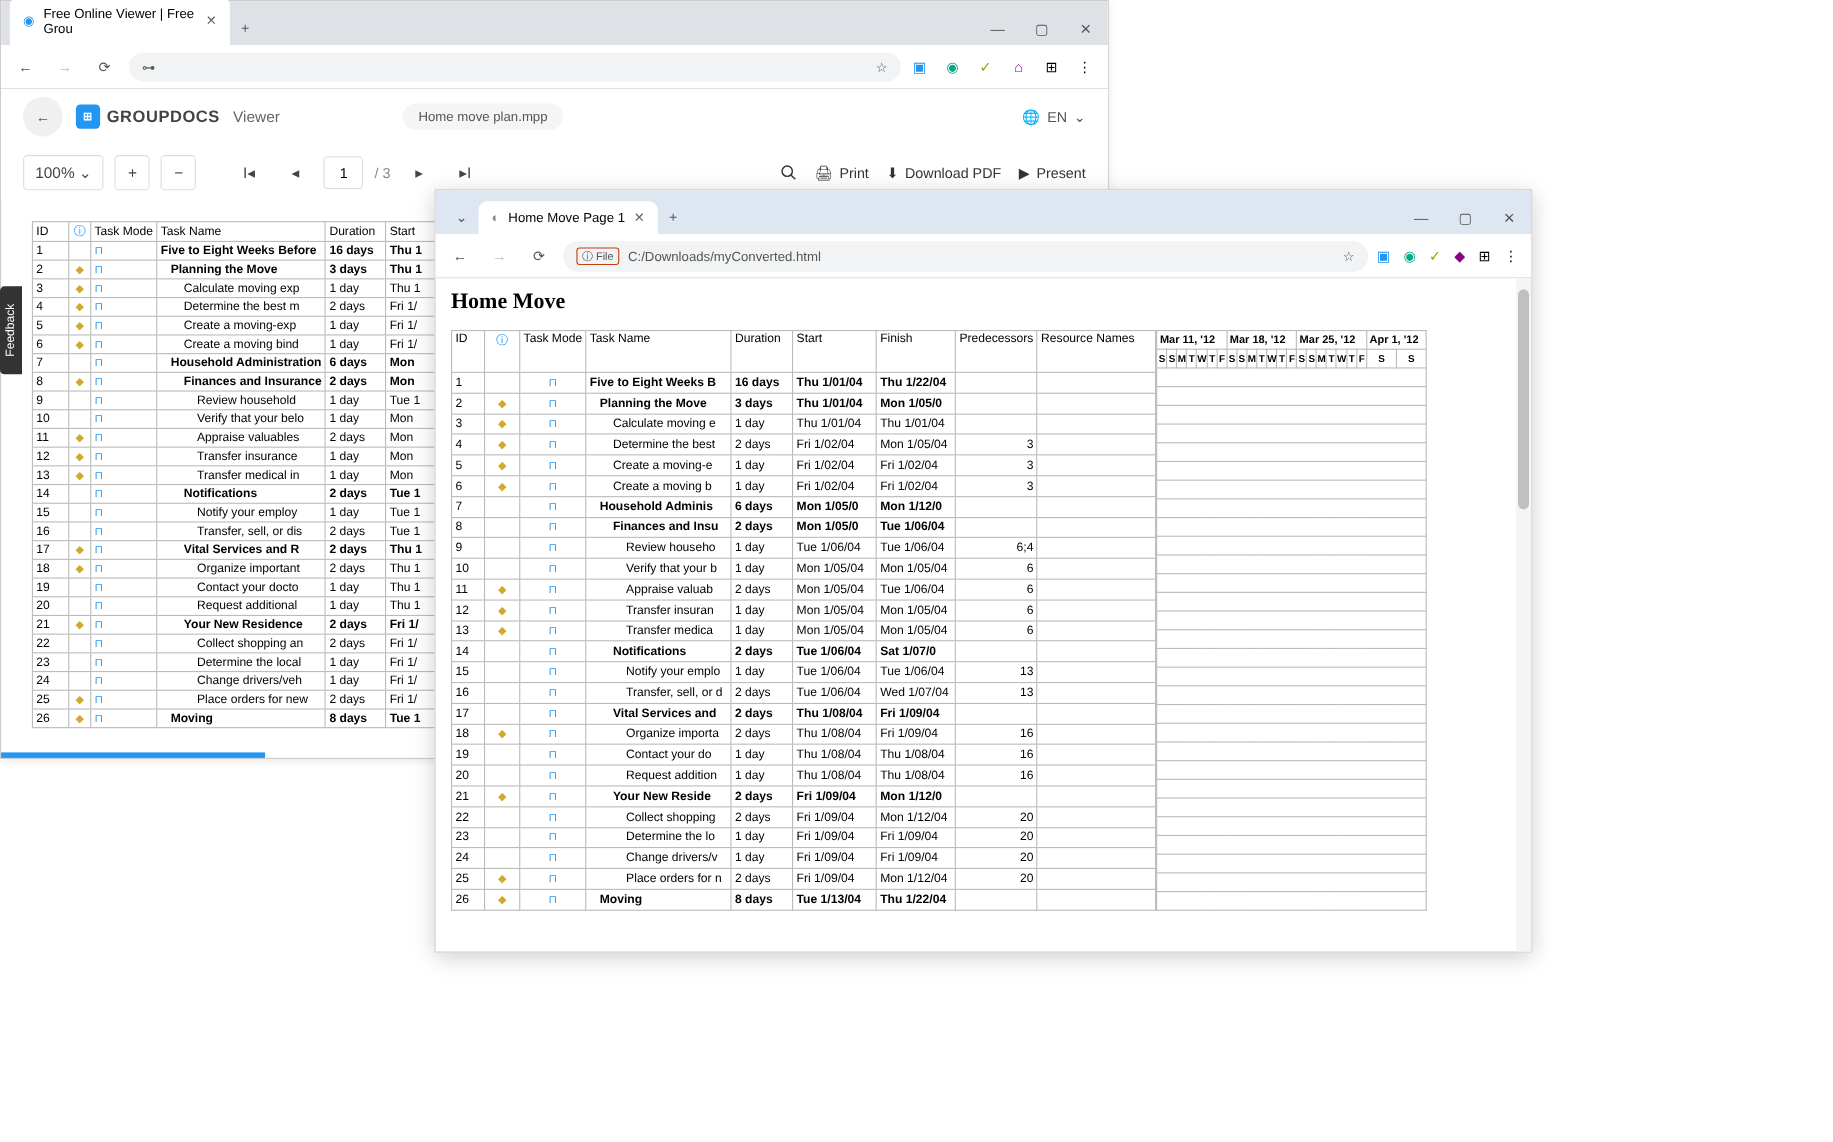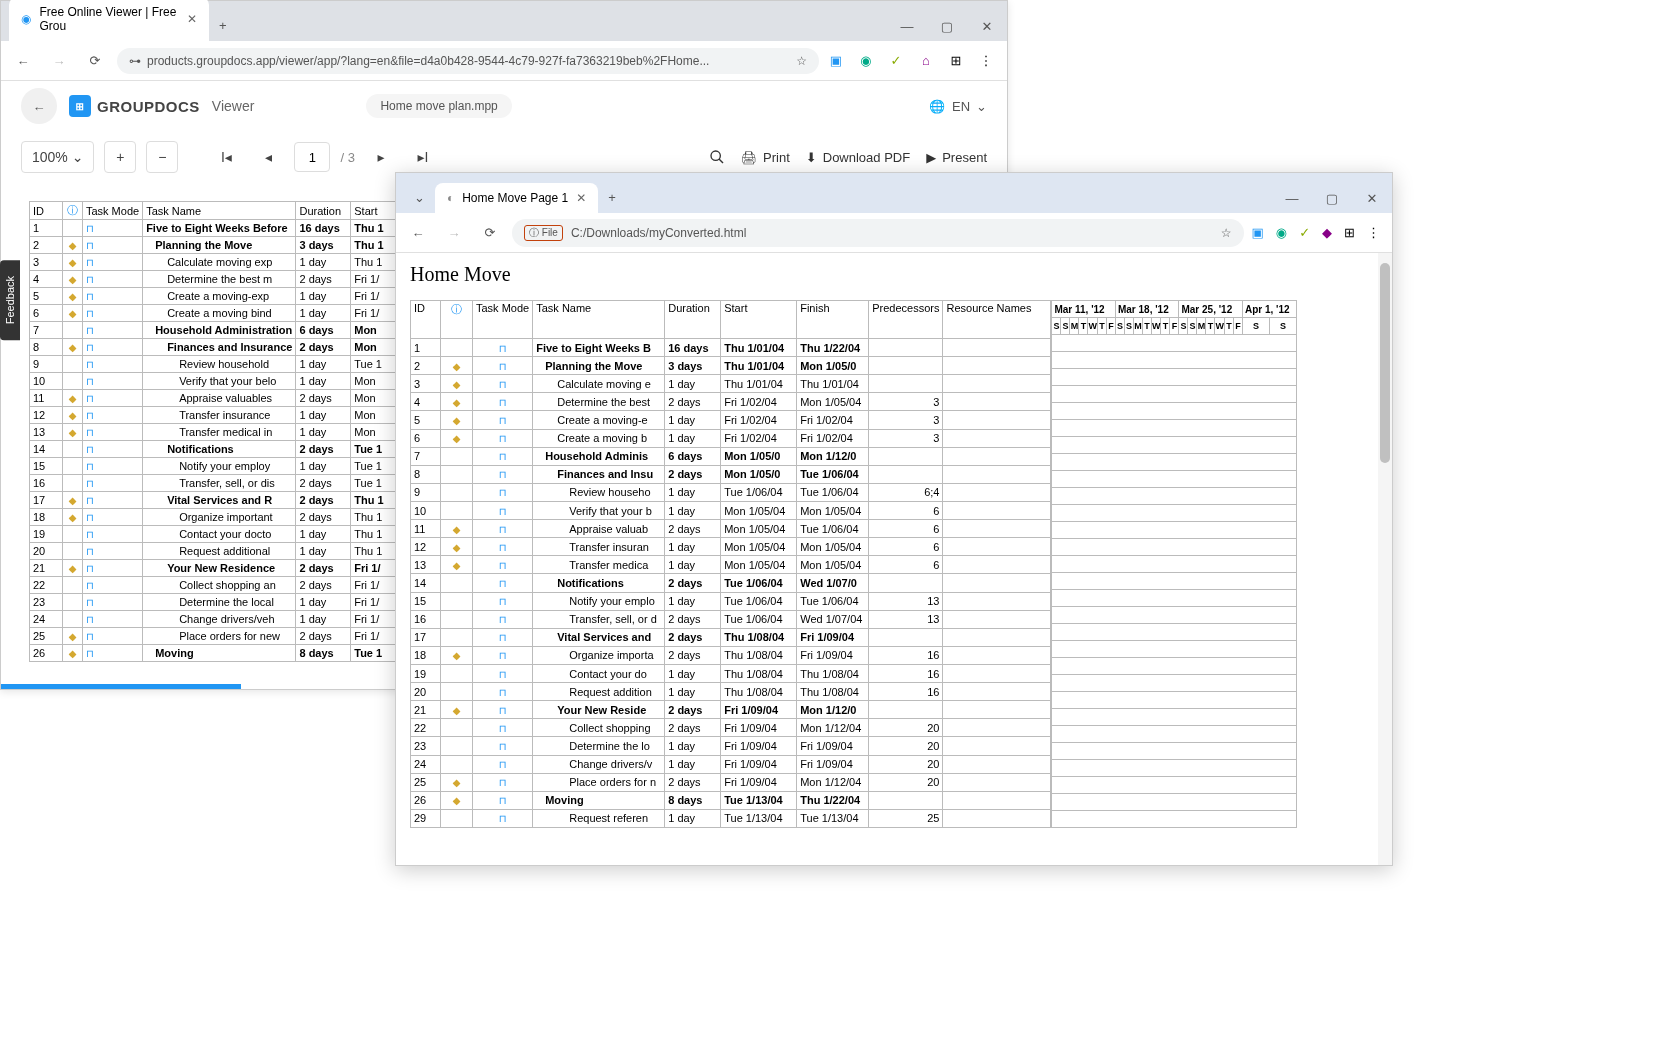--- a/index.html
+++ b/index.html
@@ -64,21 +64,21 @@
 .win2-arrow { padding: 8px 10px; color: #555; }
 .win2-tab { background: #fff; border-radius: 8px 8px 0 0; padding: 8px 12px; display: flex; align-items: center; gap: 8px; font-size: 12px; max-width: 200px; }
 .win2-ctrls { margin-left: auto; display: flex; }
 .win2-ctrls span { width: 40px; height: 30px; display: flex; align-items: center; justify-content: center; color: #555; }
 .win2-nav { height: 40px; background: #fff; border-bottom: 1px solid #e0e0e0; display: flex; align-items: center; padding: 0 8px; gap: 8px; }
 .win2-url { flex: 1; background: #f1f3f4; border-radius: 16px; padding: 6px 12px; font-size: 12px; color: #555; display: flex; align-items: center; gap: 8px; }
 .win2-ext { display: flex; gap: 12px; align-items: center; padding-right: 4px; }
 
 
 .page2 { padding: 10px 14px; }
-.page2 h2 { font-family: "Times New Roman", serif; font-size: 20px; font-weight: normal; margin-bottom: 14px; }
+.page2 h2 { font-family: "Times New Roman", serif; font-size: 20px; font-weight: bold; margin-bottom: 14px; }
 .table2-wrap { display: flex; }
 .table2 { border-collapse: collapse; font-size: 11px; }
 .table2 th, .table2 td { border: 1px solid #bbb; padding: 1px 3px; text-align: left; white-space: nowrap; overflow: hidden; height: 17px; }
 .table2 th { font-weight: normal; height: 38px; vertical-align: top; }
 .table2 .c2-id { width: 30px; }
 .table2 .c2-info { width: 32px; text-align: center; }
 .table2 .c2-mode { width: 48px; text-align: center; }
 .table2 .c2-name { width: 132px; }
 .table2 .c2-dur { width: 56px; }
 .table2 .c2-start { width: 76px; }
@@ -108,21 +108,20 @@
       <span>▢</span>
       <span>✕</span>
     </div>
   </div>
   <div class="win1-nav">
     <span class="win1-navbtn">←</span>
     <span class="win1-navbtn" style="opacity:.4">→</span>
     <span class="win1-navbtn">⟳</span>
     <div class="win1-url">
       <span>⊶</span>
-      <span>products.groupdocs.app/viewer/app/?lang=en&amp;file=d4a0b428-9544-4c79-927f-fa7363219beb%2FHome...</span>
       <span style="margin-left:auto">☆</span>
     </div>
     <div class="win1-ext">
       <span style="color:#2196f3">▣</span>
       <span style="color:#0a8">◉</span>
       <span style="color:#8a0">✓</span>
       <span style="color:#808">⌂</span>
       <span>⊞</span>
       <span>⋮</span>
     </div>
@@ -591,21 +590,21 @@
     <td class="c2-pred">6</td>
     <td class="c2-res"></td>
             </tr>
             <tr>
               <td class="c2-id">14</td>
     <td class="c2-info"></td>
     <td class="c2-mode"><span class="mode-icon">⊓</span></td>
     <td class="c2-name bold indent2">Notifications</td>
     <td class="c2-dur bold">2 days</td>
     <td class="c2-start bold">Tue 1/06/04</td>
-    <td class="c2-finish bold">Wed 1/07/0</td>
+    <td class="c2-finish bold">Sat 1/07/0</td>
     <td class="c2-pred"></td>
     <td class="c2-res"></td>
             </tr>
             <tr>
               <td class="c2-id">15</td>
     <td class="c2-info"></td>
     <td class="c2-mode"><span class="mode-icon">⊓</span></td>
     <td class="c2-name  indent3">Notify your emplo</td>
     <td class="c2-dur ">1 day</td>
     <td class="c2-start ">Tue 1/06/04</td>
@@ -725,31 +724,20 @@
             </tr>
             <tr>
               <td class="c2-id">26</td>
     <td class="c2-info"><span class="note-icon">◆</span></td>
     <td class="c2-mode"><span class="mode-icon">⊓</span></td>
     <td class="c2-name bold indent1">Moving</td>
     <td class="c2-dur bold">8 days</td>
     <td class="c2-start bold">Tue 1/13/04</td>
     <td class="c2-finish bold">Thu 1/22/04</td>
     <td class="c2-pred"></td>
-    <td class="c2-res"></td>
-            </tr>
-            <tr>
-              <td class="c2-id">29</td>
-    <td class="c2-info"></td>
-    <td class="c2-mode"><span class="mode-icon">⊓</span></td>
-    <td class="c2-name  indent3">Request referen</td>
-    <td class="c2-dur ">1 day</td>
-    <td class="c2-start ">Tue 1/13/04</td>
-    <td class="c2-finish ">Tue 1/13/04</td>
-    <td class="c2-pred">25</td>
     <td class="c2-res"></td>
             </tr>
           </tbody>
       </table>
       <table class="gantt">
         <thead>
           <tr id="gwk">
               <th class="wk" colspan="7">Mar 11, '12</th>
               <th class="wk" colspan="7">Mar 18, '12</th>
               <th class="wk" colspan="7">Mar 25, '12</th>

